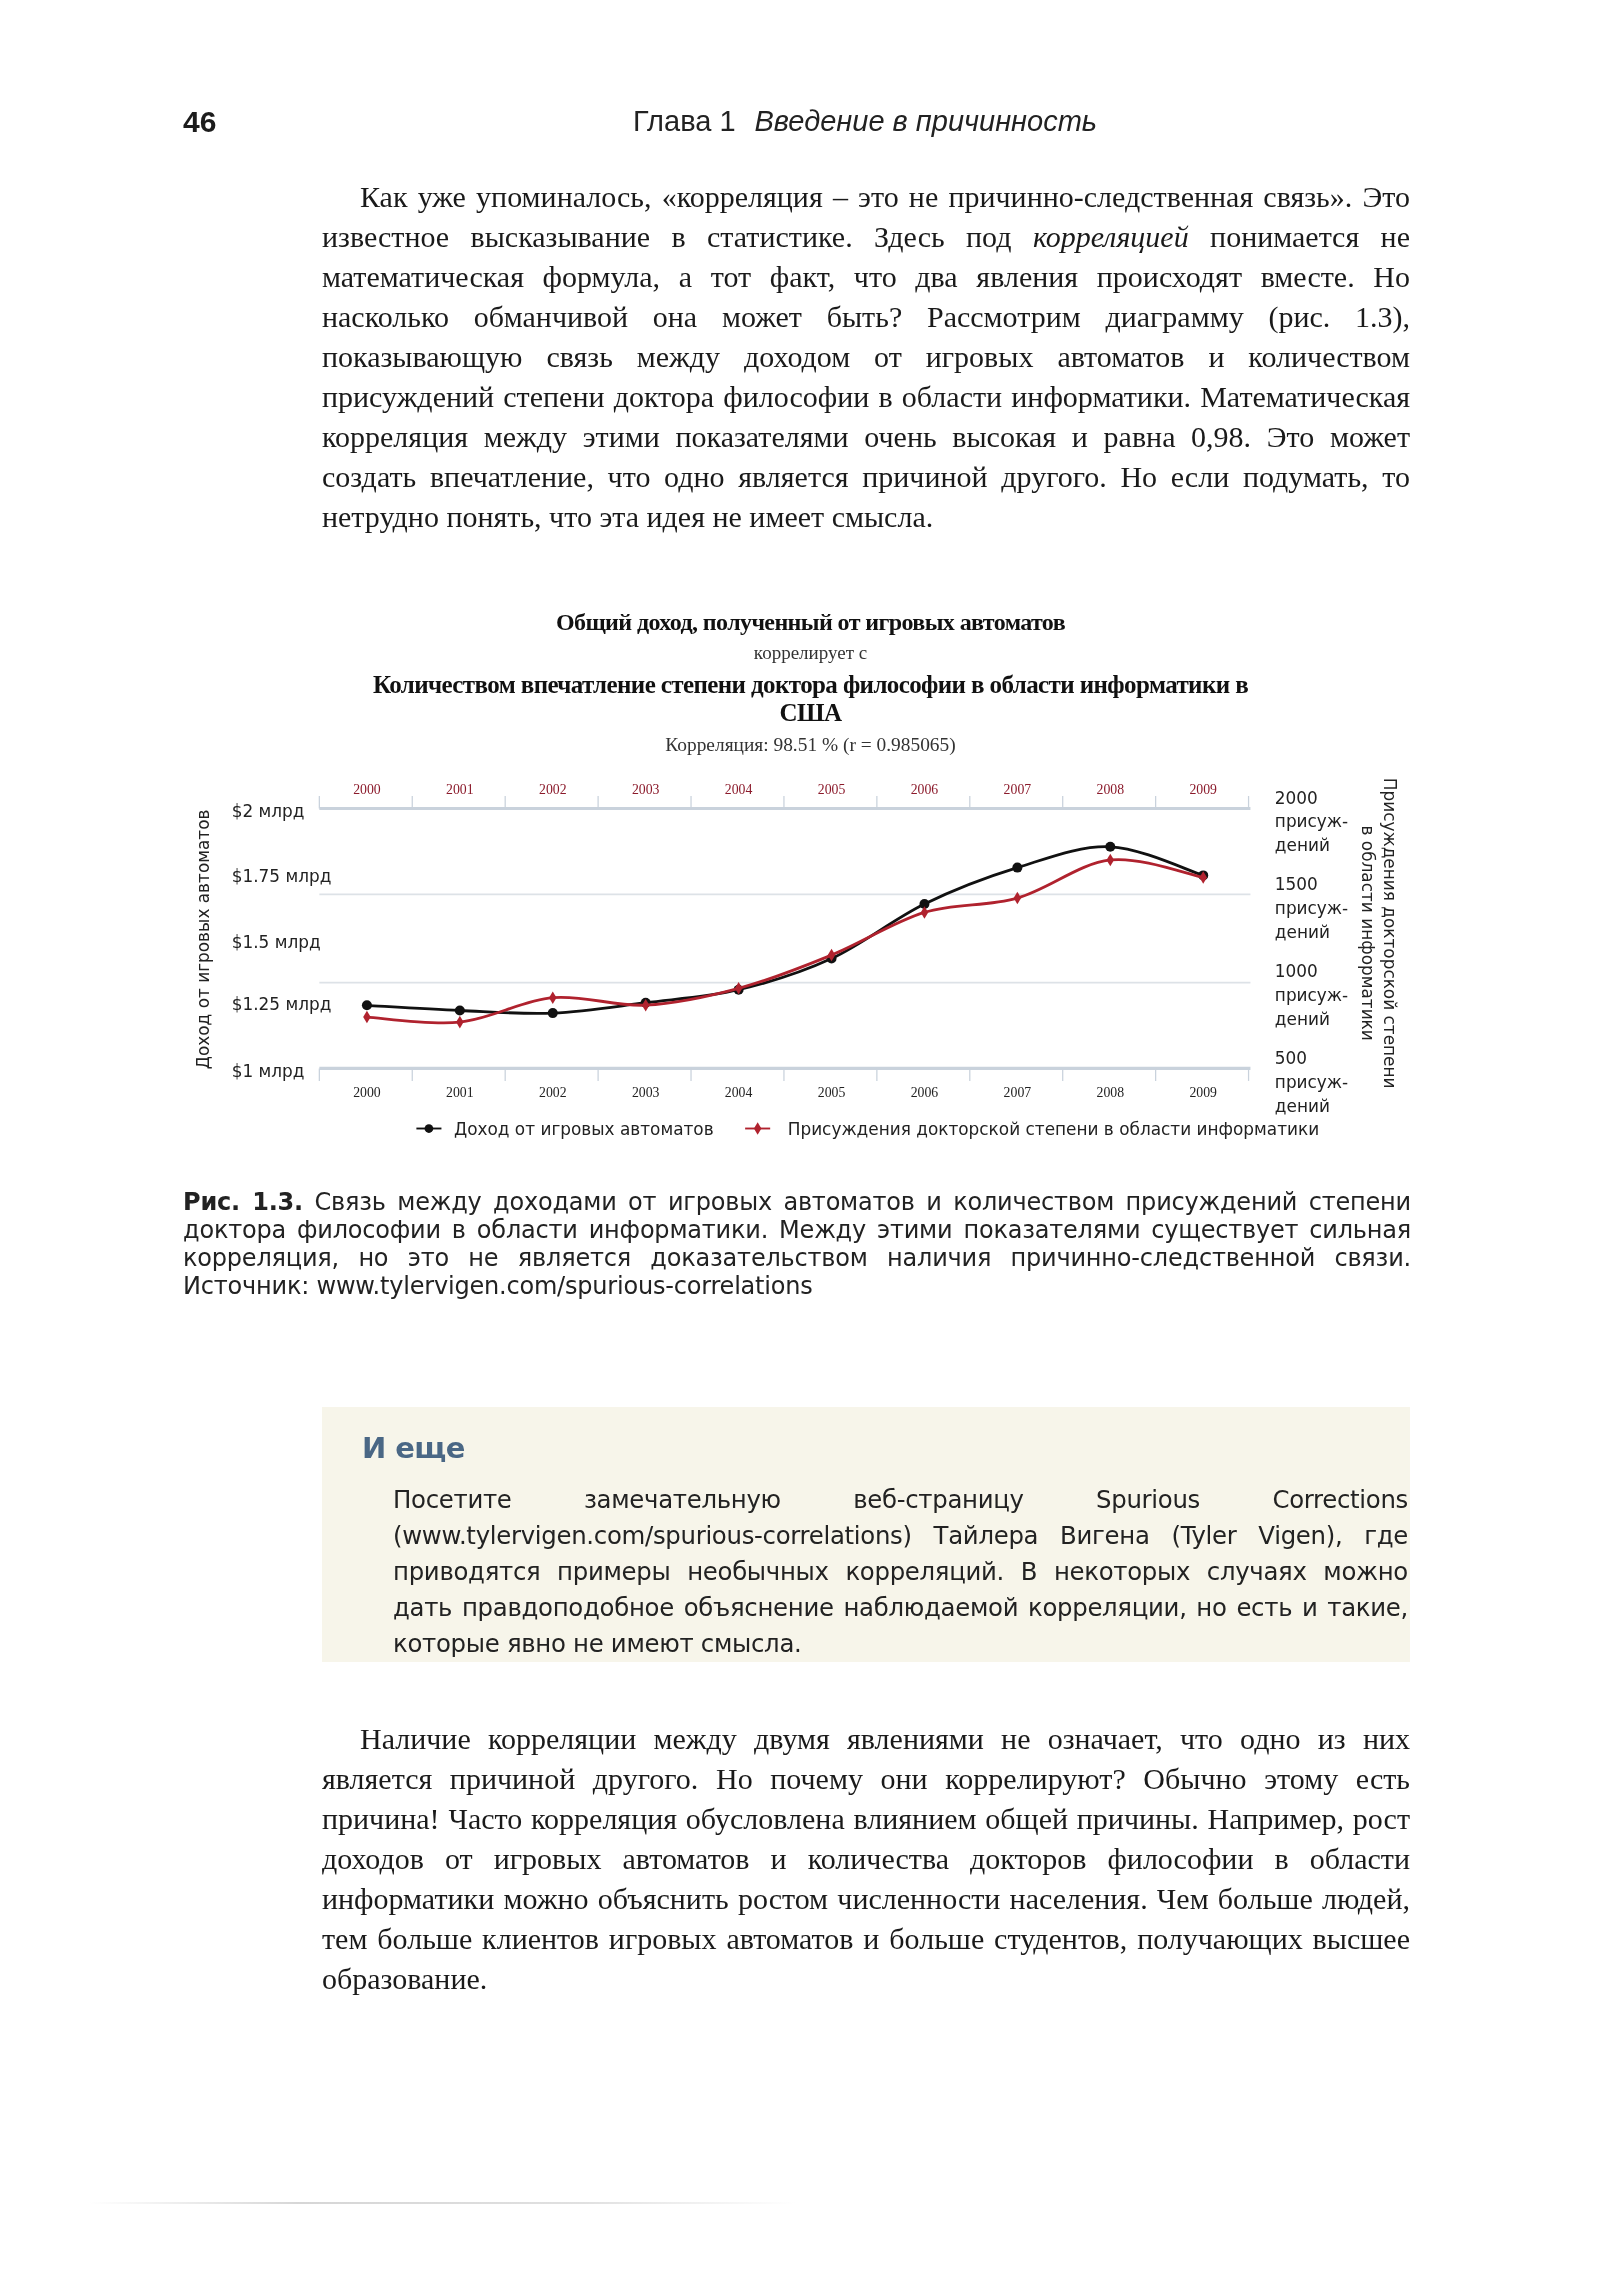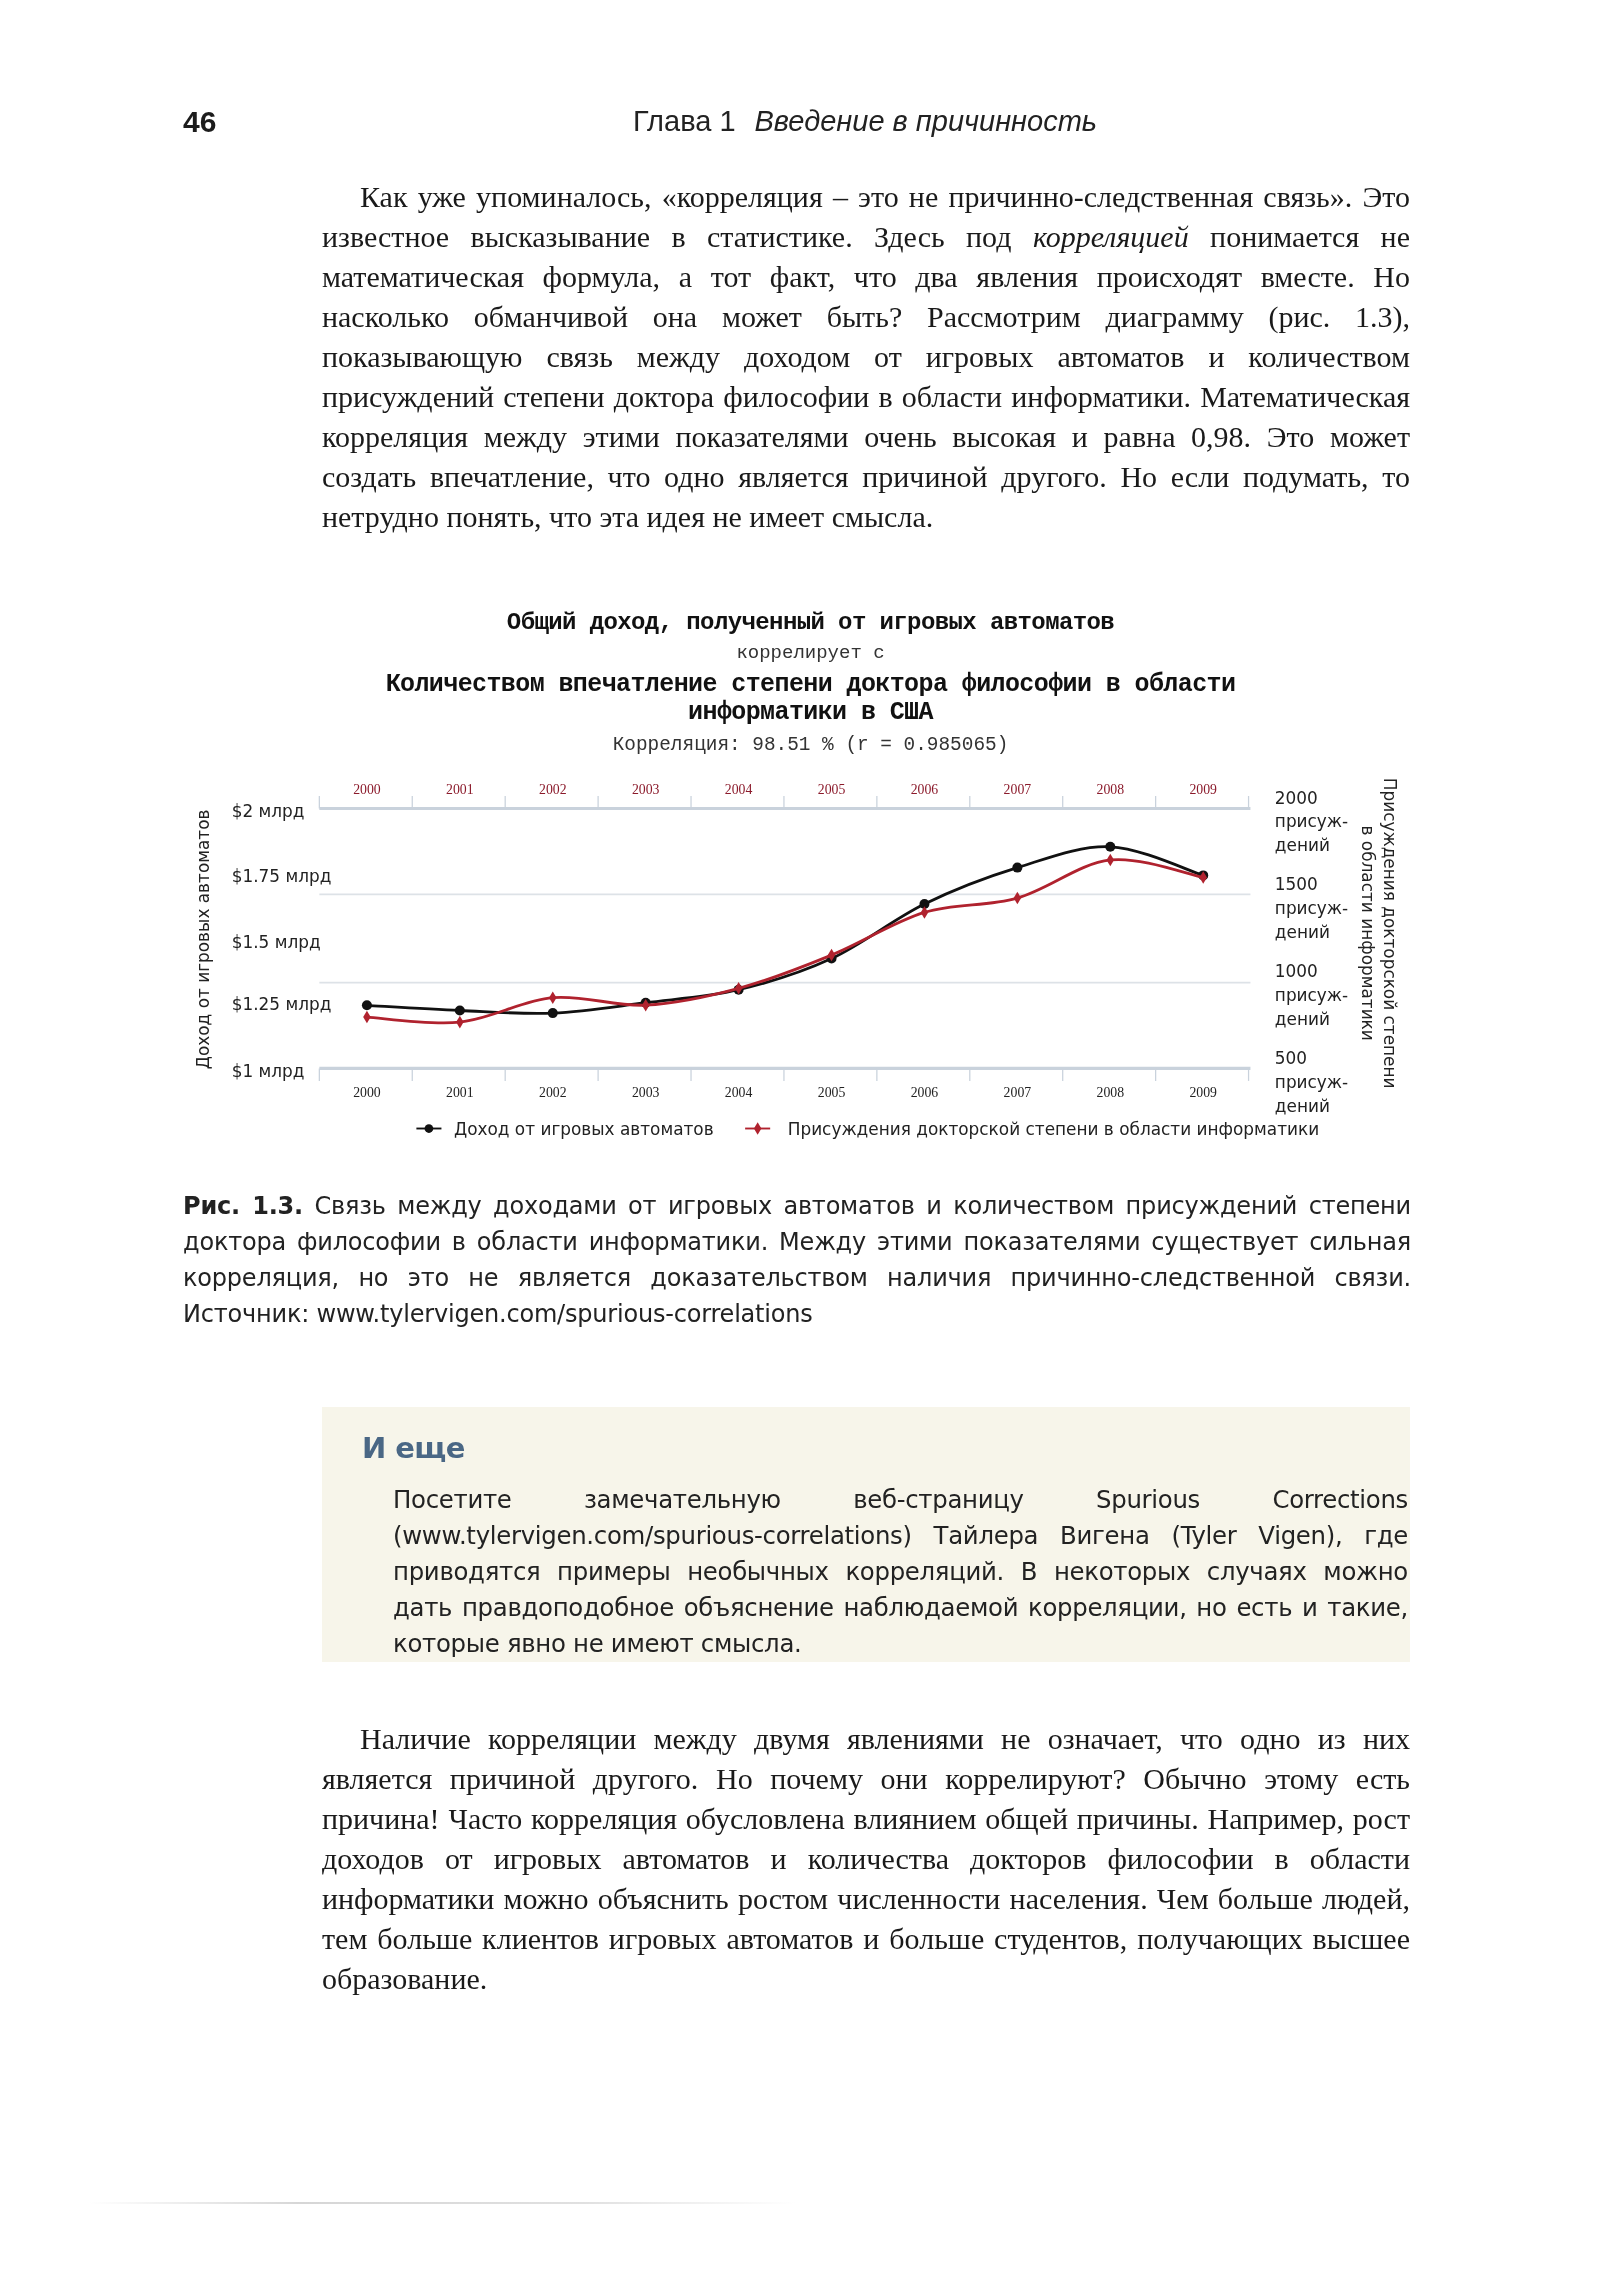--- a/index.html
+++ b/index.html
@@ -5,28 +5,28 @@
   html, body { margin:0; padding:0; background:#ffffff; }
   body { width:1623px; height:2295px; position:relative; overflow:hidden; color:#1c1c1c; }
   .abs { position:absolute; }
   .page-num { left:183px; top:105px; font-family:"Liberation Sans", sans-serif; font-weight:bold; font-size:30px;text-align:right; }
   .running-head { left:633px; top:105px; font-family:"Liberation Sans", sans-serif; font-size:29px; color:#222; white-space:nowrap; }
   .running-head .ital { font-style:italic; margin-left:19px;text-align:right; }
   .para { left:322px; width:1088px; font-family:"Liberation Serif", serif; font-size:30px; line-height:40px; text-align:justify; color:#1a1a1a; }
   .para p { margin:0; text-indent:38px; }
   .para em { font-style:italic; }
   .chart-wrap { left:175px; top:601px; width:1284px; height:551px; }
-  .chart-title { position:absolute; left:0; width:1271px; text-align:center; font-family:Liberation Mono, monospace; color:#111; }
+  .chart-title { position:absolute; left:0; width:1271px; text-align:center; font-family:Liberation Serif, serif; color:#111; }
   .t1 { top:7.5px; font-size:24px; font-weight:bold; letter-spacing:-0.6px; }
   .t2 { top:41px; font-size:19px; color:#333; }
   .t3 { top:70px; font-size:25px; font-weight:bold; line-height:27.6px; letter-spacing:-0.6px; }
   .t4 { top:133px; font-size:19.4px; color:#333; }
   svg text { font-family:"Liberation Serif", serif; }
   .axis-lbl { font-family:"DejaVu Sans", sans-serif; font-size:27px; fill:#222; }
-  .caption { left:183px; top:1188px; width:1228px; font-family:"DejaVu Sans", sans-serif; font-size:24px; line-height:36px; color:#222; text-align:justify; letter-spacing:-0.2px; }
+  .caption { left:183px; top:1188px; width:1228px; font-family:"DejaVu Sans", sans-serif; font-size:24px; line-height:28px; color:#222; text-align:justify; letter-spacing:-0.2px; }
   .caption b { font-weight:bold; }
   .note { left:322px; top:1407px; width:1088px; height:255px; background:#f7f5ea; }
   .note-h { position:absolute; left:40px; top:24px; font-family:"DejaVu Sans", sans-serif; font-weight:bold; font-size:29px; color:#4a6785; letter-spacing:-0.6px; }
   .note-body { position:absolute; left:40px; top:75px; width:1015px; font-family:"DejaVu Sans", sans-serif; font-size:24.4px; line-height:36px; text-align:justify; color:#222; letter-spacing:-0.3px;margin-left:31px; }
   .bottom-rule { left:88px; top:2202px; width:708px; height:1.9px; background:linear-gradient(90deg, rgba(0,0,0,0), #d6d6d6 30%, #e0e0e0 70%, rgba(0,0,0,0)); }
 </style>
 </head>
 <body>
 
 <div class="abs page-num">46</div>

